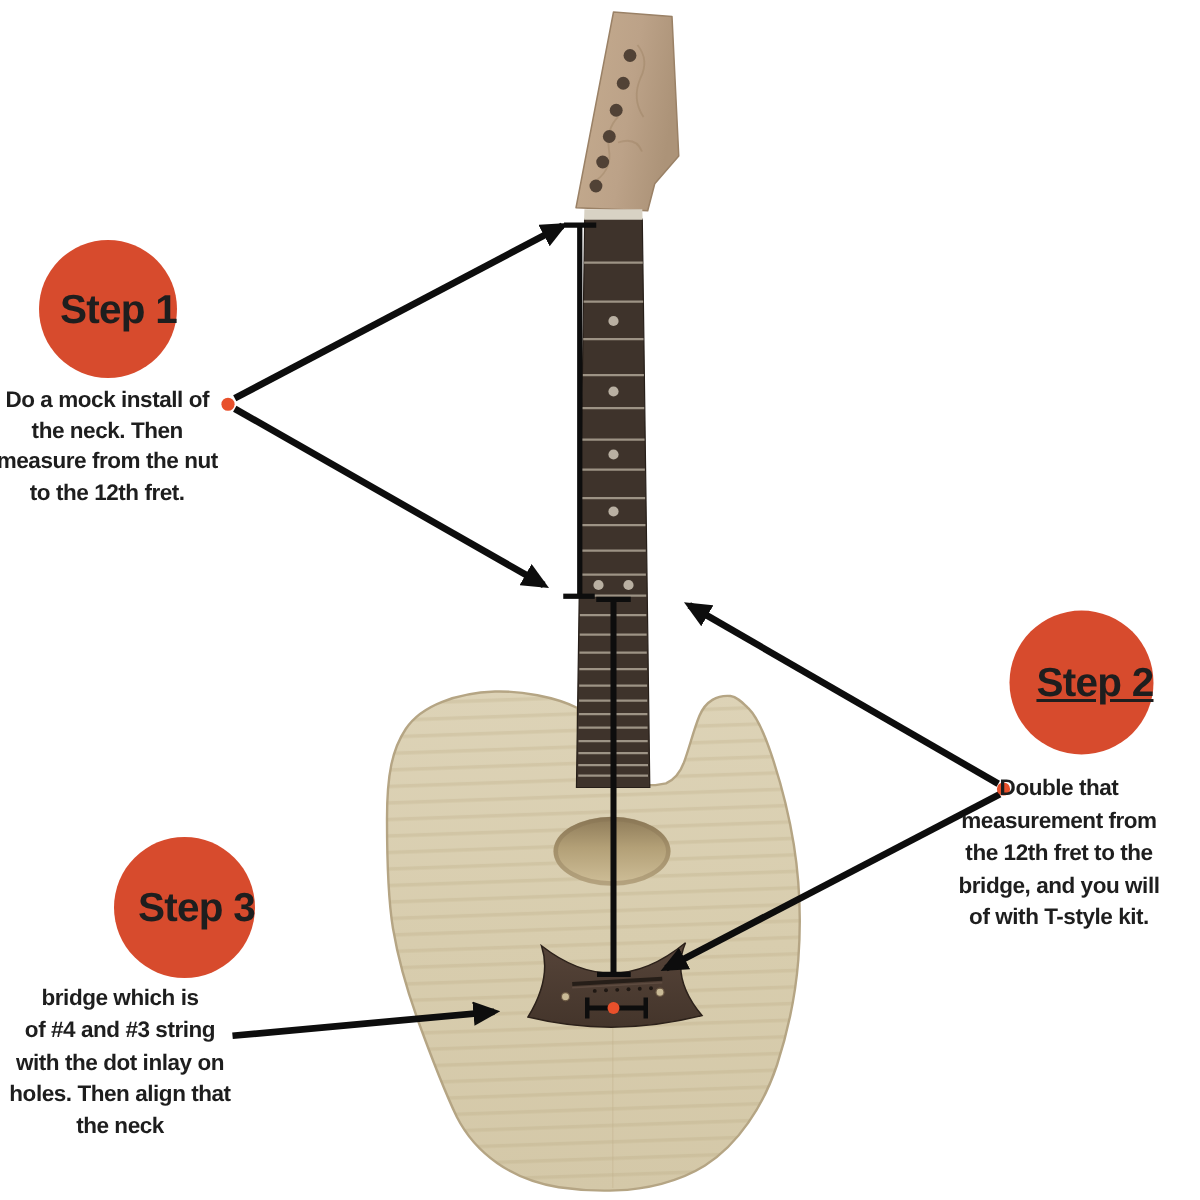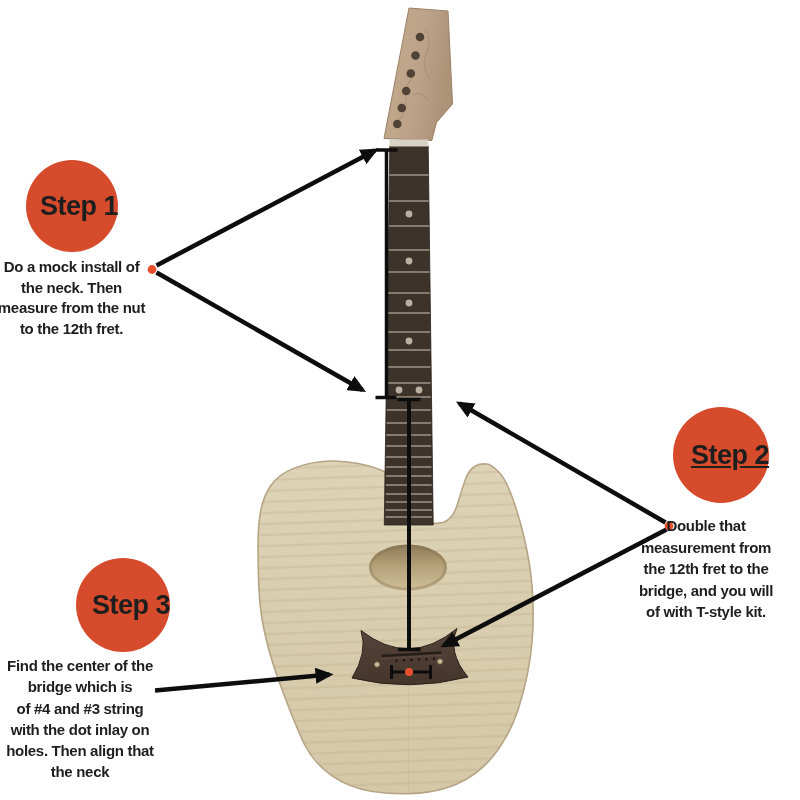--- a/index.html
+++ b/index.html
@@ -200,21 +200,20 @@
     <div>to the 12th fret.</div>
   </div>
   <div class="step-text" id="t2">
     <div>Double that</div>
     <div>measurement from</div>
     <div>the 12th fret to the</div>
     <div>bridge, and you will</div>
     <div>of with T-style kit.</div>
   </div>
   <div class="step-text" id="t3">
-    <div>Find the center of the</div>
     <div>bridge which is</div>
     <div>of #4 and #3 string</div>
     <div>with the dot inlay on</div>
     <div>holes. Then align that</div>
     <div>the neck</div>
   </div>
 
 </div>
 
 </body></html>

